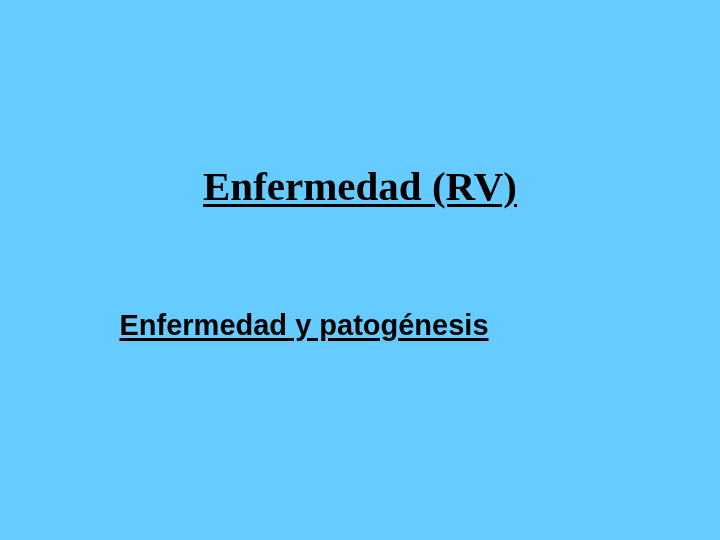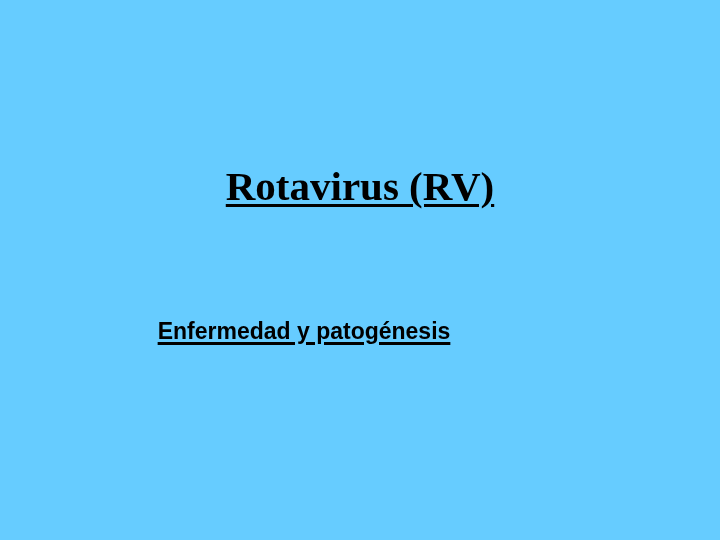--- a/index.html
+++ b/index.html
@@ -37,33 +37,32 @@
     white-space: nowrap;
   }
   #slide-subtitle {
     position: absolute;
     left: 0;
     top: 309px;
     width: 608px;
     text-align: center;
     font-family: "Liberation Sans", "DejaVu Sans", sans-serif;
     font-weight: bold;
-    font-size: 23px;
+    font-size: 29px;
     line-height: 33px;
     color: #000000;
     text-decoration: underline;
     text-decoration-thickness: 3px;
     text-underline-offset: 3px;
     letter-spacing: 0px;
     white-space: nowrap;
-    margin-top: 6px;
   }
 </style>
 </head>
 <body>
 
 <div id="slide">
 
-  <div id="slide-title">Rotavirus (RV)</div>
+  <div id="slide-title">Enfermedad (RV)</div>
 
   <div id="slide-subtitle">Enfermedad y patogénesis</div>
 
 </div>
 
 </body></html>

